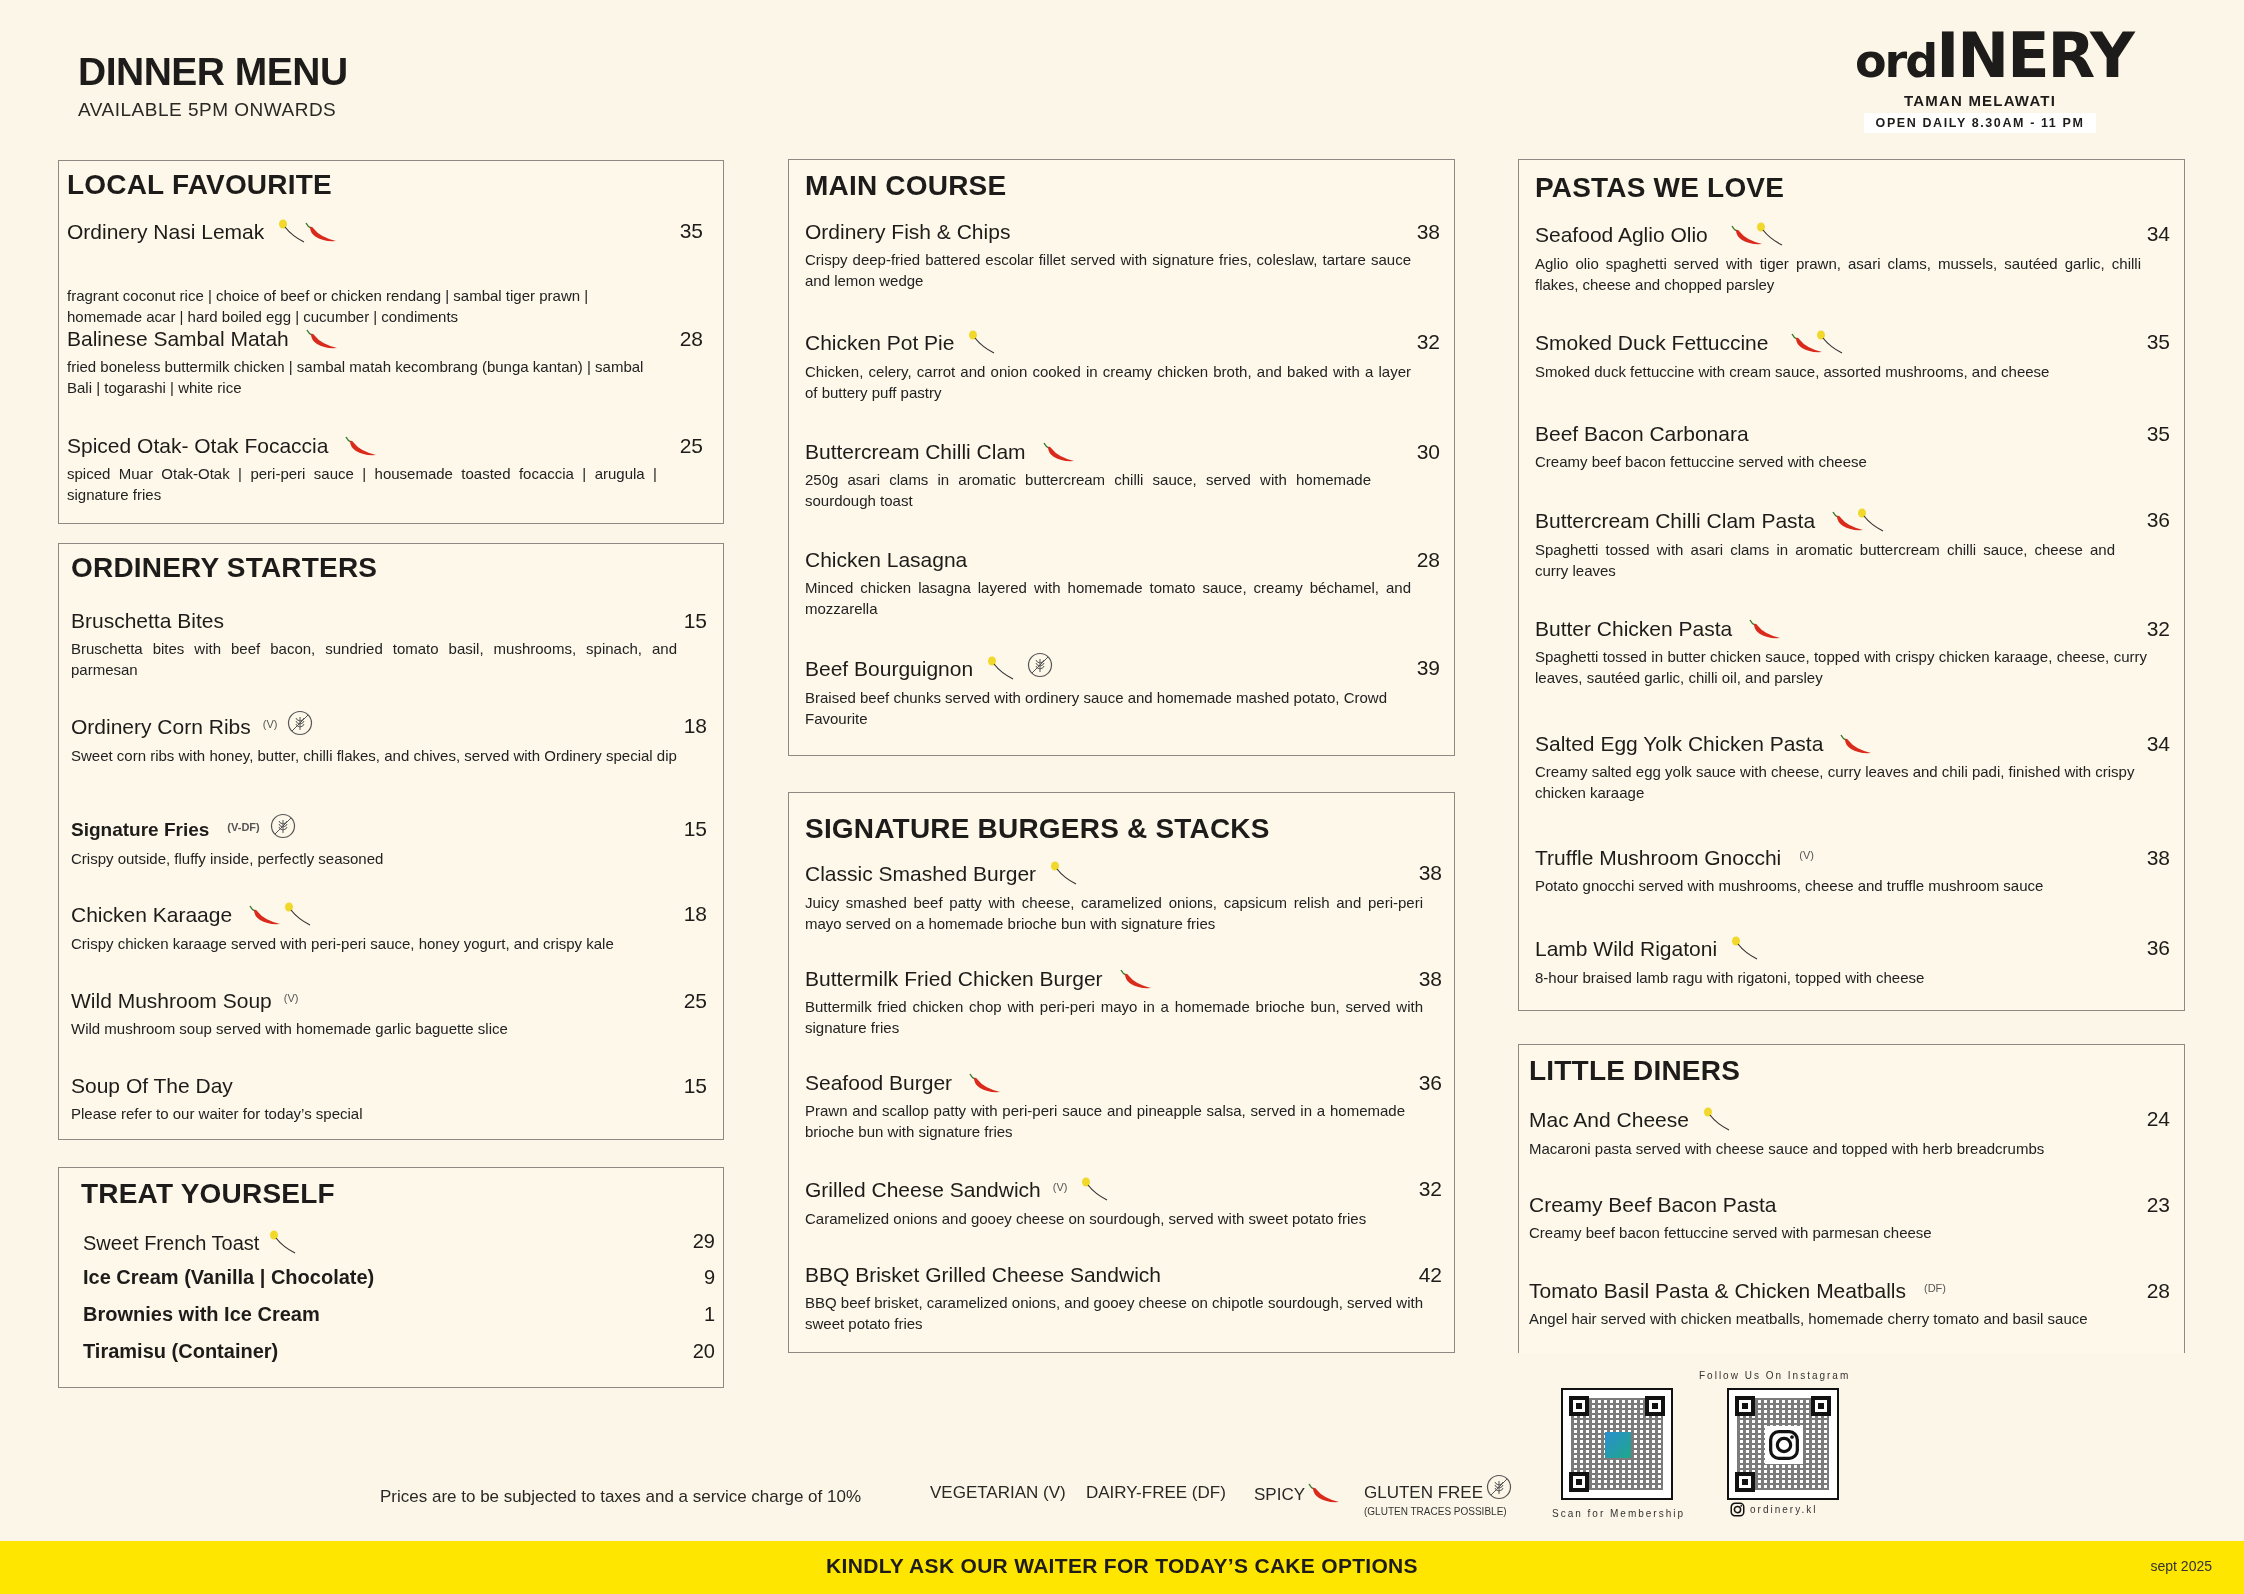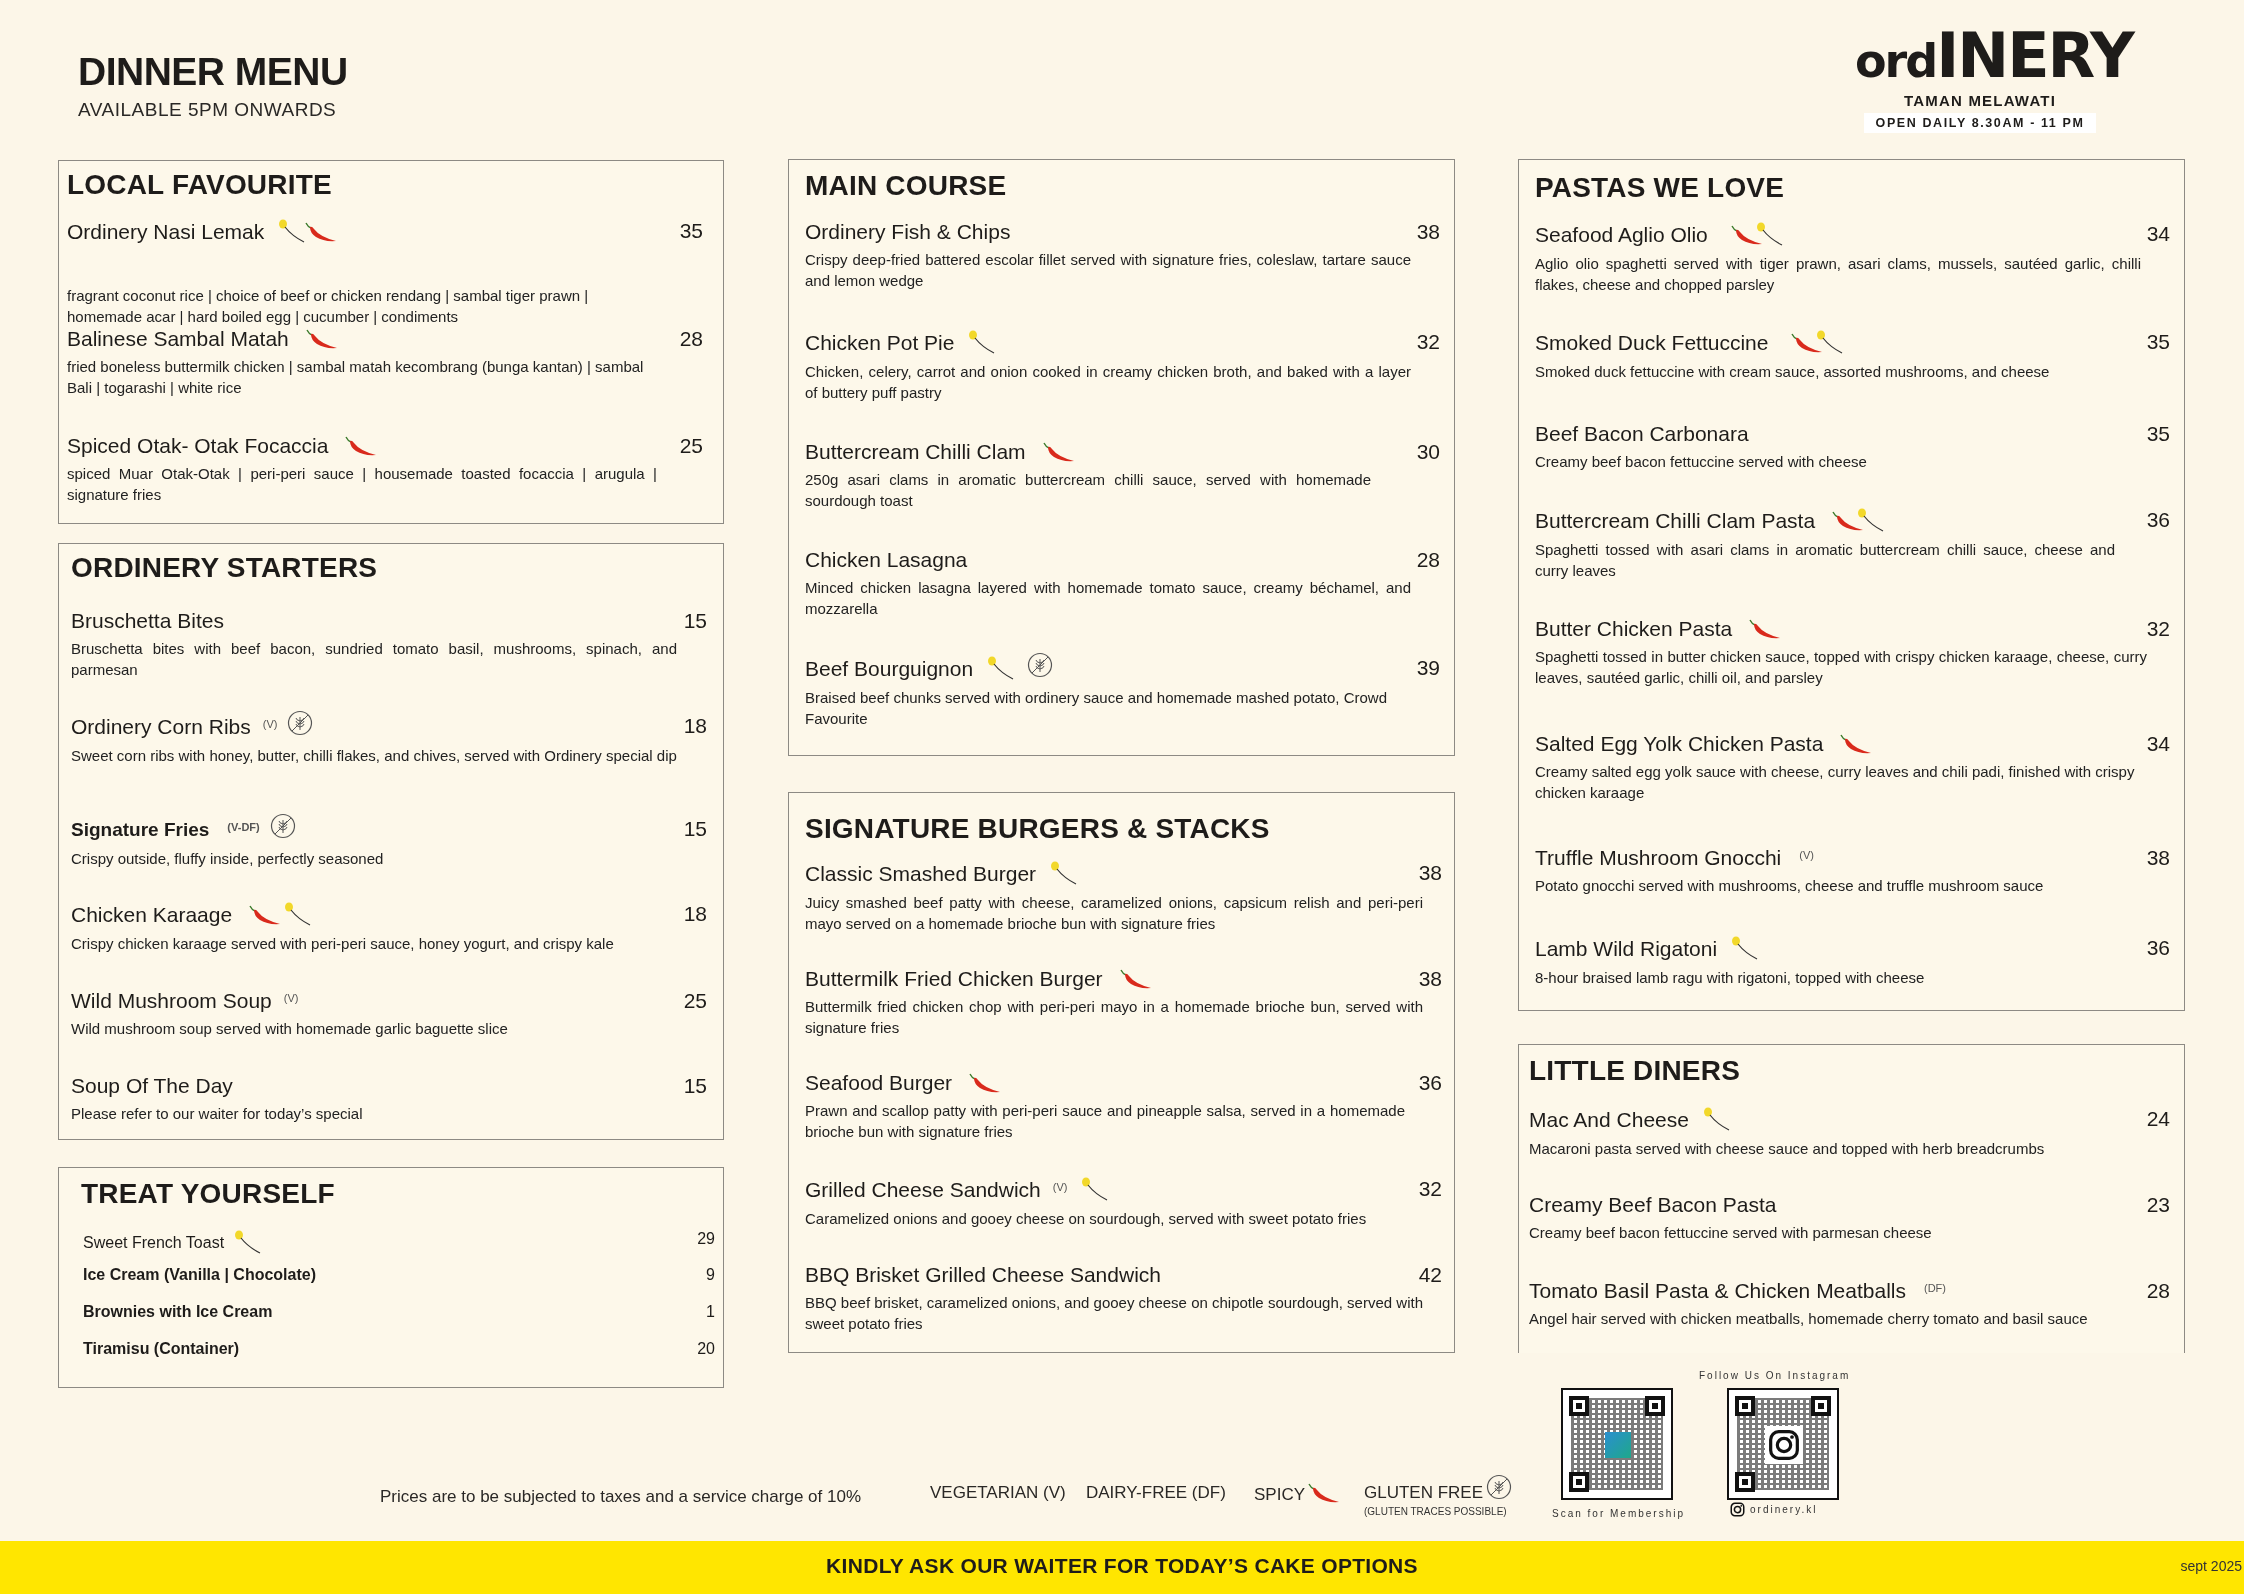--- a/index.html
+++ b/index.html
@@ -36,21 +36,21 @@
 
   
   .ico { display: inline-block; position: relative; vertical-align: middle; }
   .chilli { width: 36px; height: 24px; margin-left: 14px; }
   .chilli svg, .pepper svg, .gf svg { display: block; }
   .pepper { width: 30px; height: 26px; margin-left: 2px; }
   .pepper.first { margin-left: 14px; }
   .gf { width: 26px; height: 26px; margin-left: 10px; top: -4px; }
 
   
-  .treat-row { position: absolute; left: 0; right: 0; font-size: 16px; font-weight: 700; }
+  .treat-row { position: absolute; left: 0; right: 0; font-size: 20px; font-weight: 700; }
   .treat-row .nm { display: inline-flex; align-items: center; }
   .treat-row .pr { position: absolute; right: 0; top: 0; font-weight: 400; }
   .treat-row.first .nm { font-weight: 400; }
 
   
   .footnote { left: 380px; top: 1487px; font-size: 17px; color: #2a2826; }
   .legend { top: 1483px; font-size: 17px; color: #2a2826; display: flex; align-items: center; }
   .legend-small { font-size: 10px; color: #333; }
   .qr { width: 112px; height: 112px; background: #fff; border: 2px solid #111; position: absolute; }
   .qr-pattern {
@@ -58,21 +58,21 @@
     background:
       repeating-linear-gradient(90deg, #111 0 3px, transparent 3px 6px),
       repeating-linear-gradient(0deg, #111 0 2px, transparent 2px 5px);
     opacity: 0.55;
   }
   .qr-finder { position: absolute; width: 20px; height: 20px; border: 4px solid #111; background: #fff; }
   .qr-finder::after { content: ""; position: absolute; left: 3px; top: 3px; width: 6px; height: 6px; background: #111; }
   .qr-cap { font-size: 10px; letter-spacing: 2px; color: #333; }
   .bottom-bar { left: 0; top: 1541px; width: 2244px; height: 53px; background: #ffe600; }
   .bottom-msg { position: absolute; left: 0; right: 0; top: 13px; text-align: center; font-size: 21px; font-weight: 700; letter-spacing: 0.3px; }
-  .bottom-date { position: absolute; right: 2px; top: 17px; font-size: 14px; color: #333; }
+  .bottom-date { position: absolute; right: 32px; top: 17px; font-size: 14px; color: #333; }
 </style>
 </head>
 <body>
 
 <svg width="0" height="0" style="position:absolute">
   <defs>
     <symbol id="sym-chilli" viewBox="0 0 36 24">
       <path d="M4 3 Q6 7 9 8" stroke="#3a7a2a" stroke-width="1.4" fill="none"></path>
       <path d="M8 7 Q10 6 12 9 Q18 17 34 21 Q22 22 14 17 Q8 13 8 7 Z" fill="#d92a1c"></path>
     </symbol>

